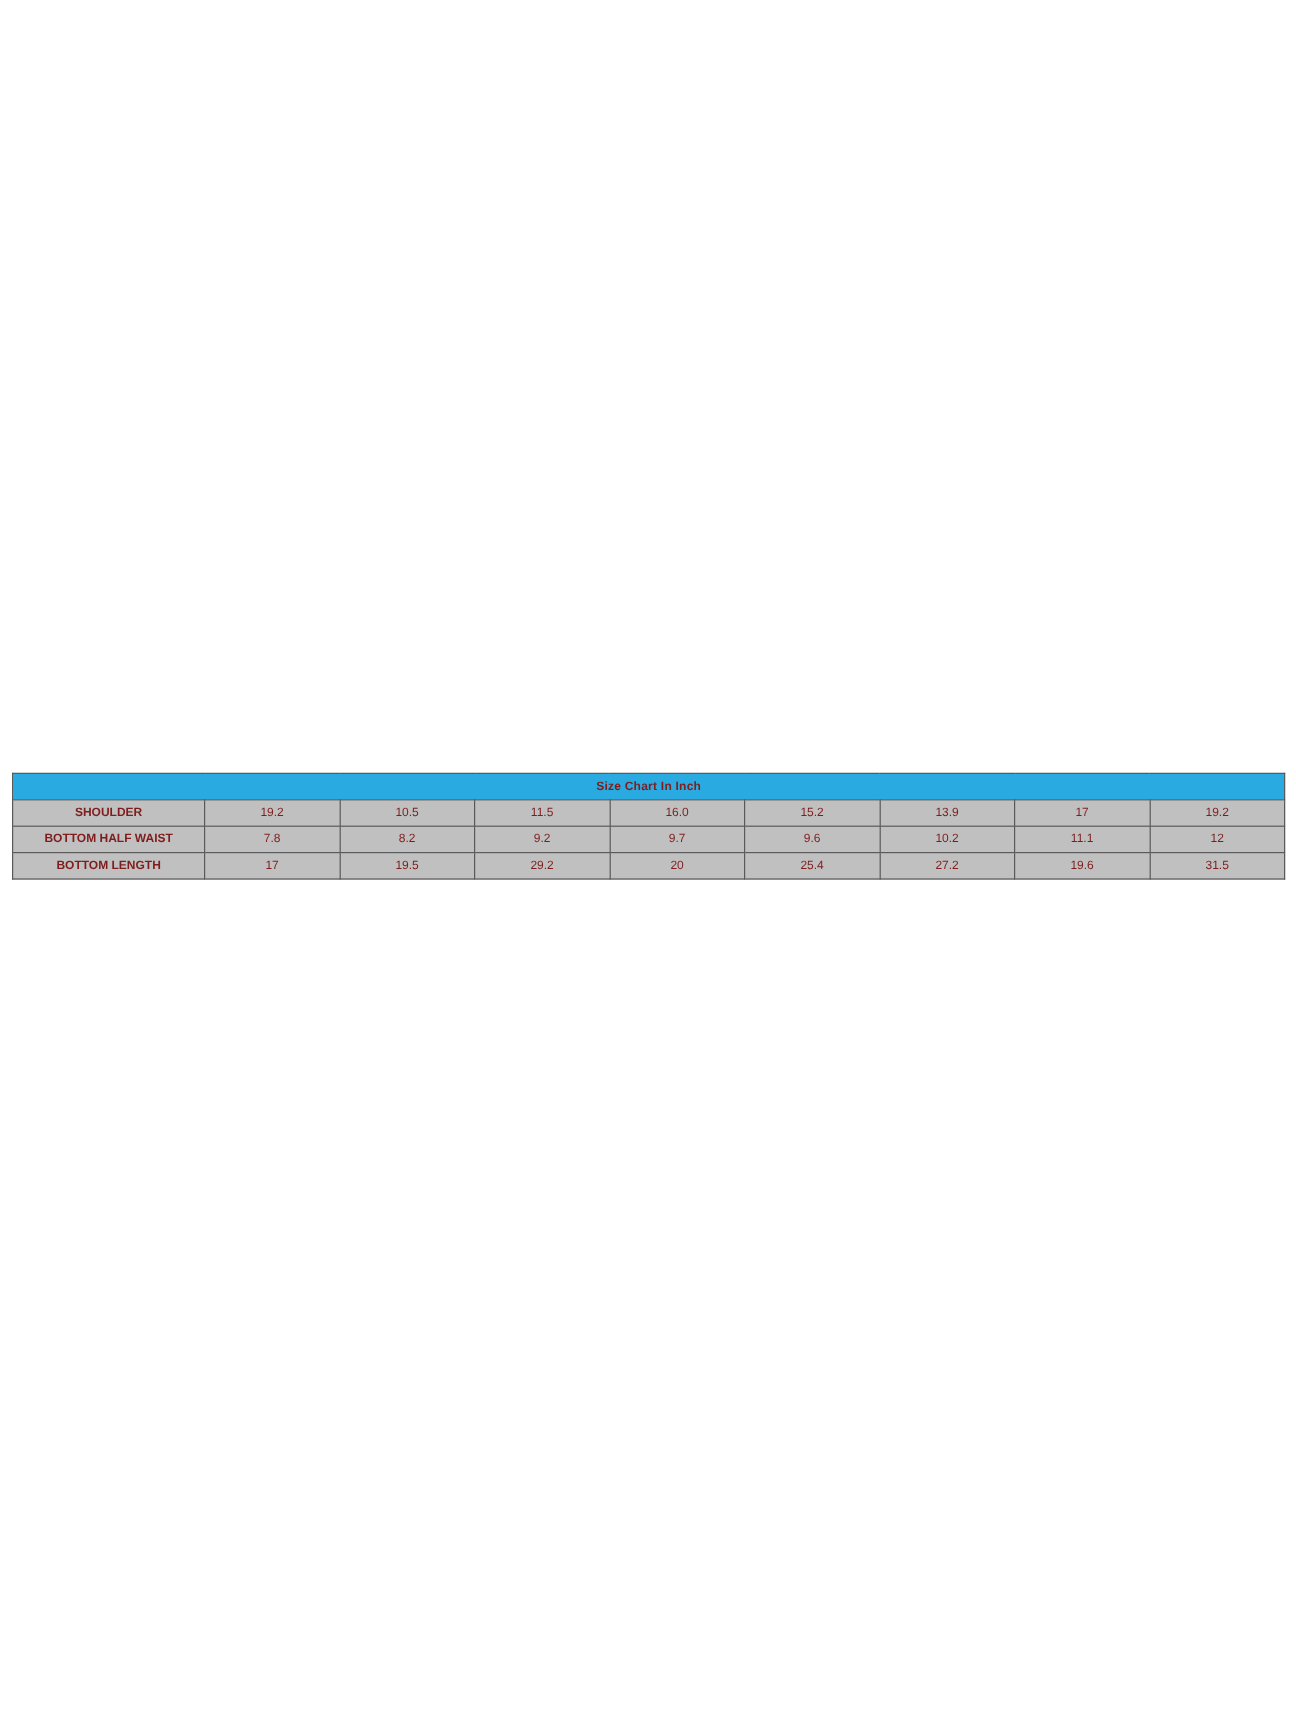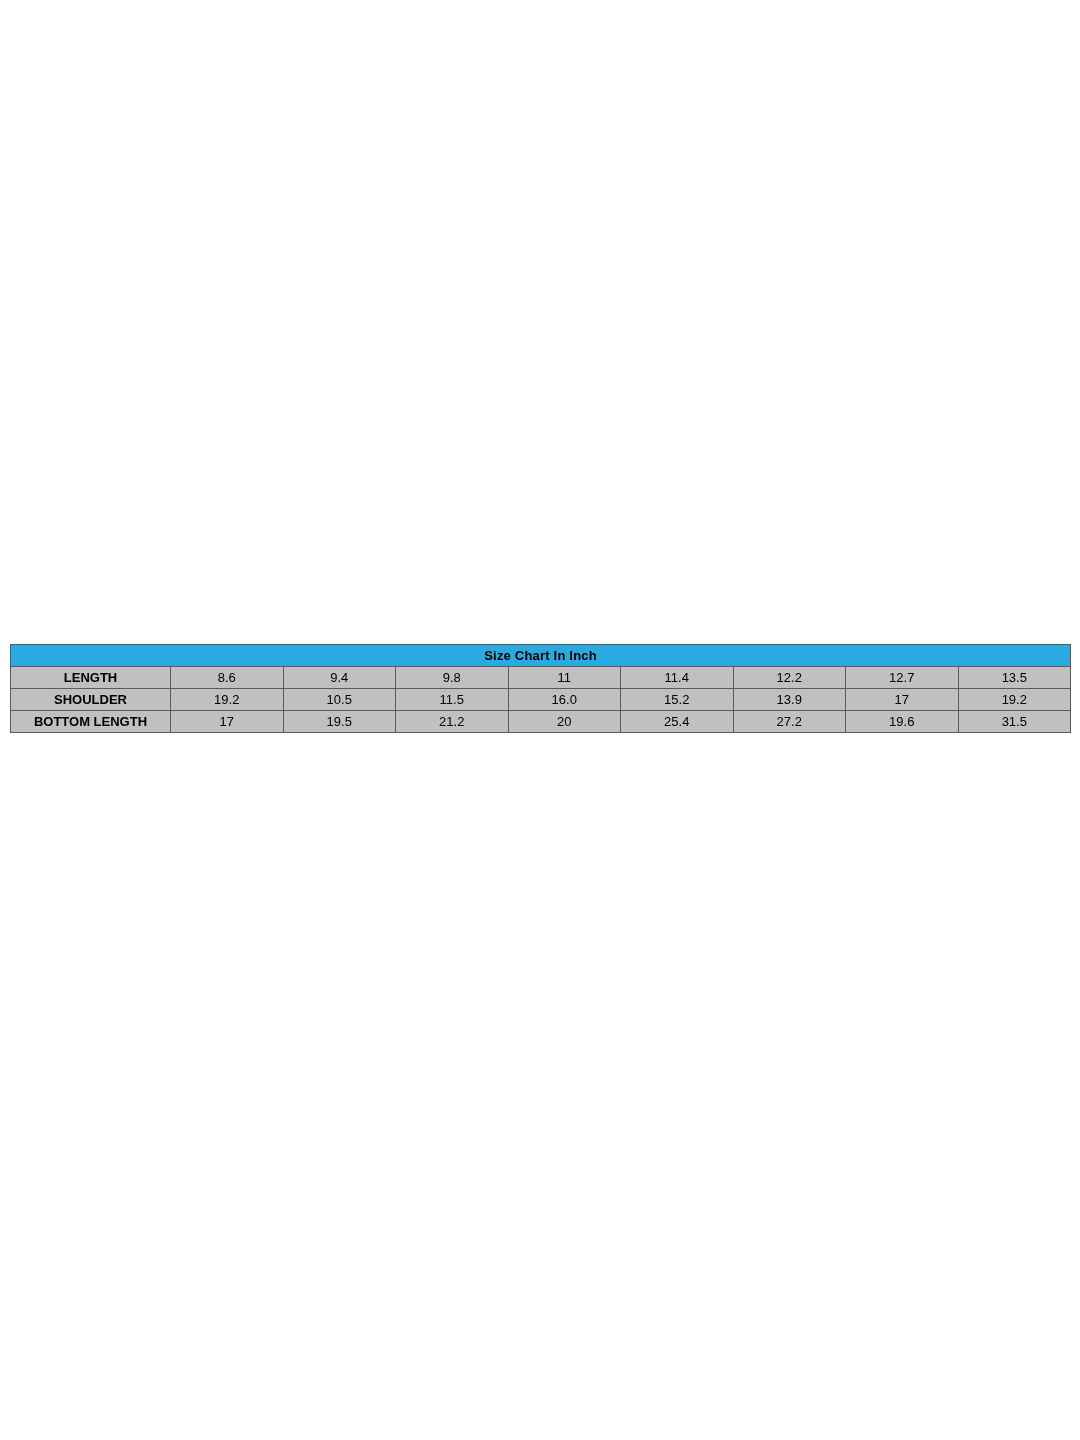--- a/index.html
+++ b/index.html
@@ -22,22 +22,22 @@
   table.size-chart {
     border-collapse: collapse;
     table-layout: fixed;
     width: 1060px;
     background: #c0c0c0;
   }
   table.size-chart td, table.size-chart th {
     border: 1px solid #5a5a5a;
     text-align: center;
     vertical-align: middle;
-    font-size: 13px;
-    color: #000000;
+    font-size: 10px;
+    color: #7f1d1d;
     height: 21px;
     padding: 0 2px;
     white-space: nowrap;
     overflow: hidden;
   }
   .title-cell {
     background: #29abe2;
     color: #000000;
     font-weight: bold;
     font-size: 14px;
@@ -77,46 +77,46 @@
         <col class="data-col">
         <col class="data-col">
     </colgroup>
     <thead>
       <tr>
         <td class="title-cell" colspan="9">Size Chart In Inch</td>
       </tr>
     </thead>
     <tbody>
       <tr>
-        <td class="row-head">LENGTH</td>
-        <td class="data-cell">8.6</td>
-        <td class="data-cell">9.4</td>
-        <td class="data-cell">9.8</td>
-        <td class="data-cell">11</td>
-        <td class="data-cell">11.4</td>
-        <td class="data-cell">12.2</td>
-        <td class="data-cell">12.7</td>
-        <td class="data-cell">13.5</td>
-      </tr>
-      <tr>
         <td class="row-head">SHOULDER</td>
         <td class="data-cell">19.2</td>
         <td class="data-cell">10.5</td>
         <td class="data-cell">11.5</td>
         <td class="data-cell">16.0</td>
         <td class="data-cell">15.2</td>
         <td class="data-cell">13.9</td>
         <td class="data-cell">17</td>
         <td class="data-cell">19.2</td>
       </tr>
       <tr>
+        <td class="row-head">BOTTOM  HALF WAIST</td>
+        <td class="data-cell">7.8</td>
+        <td class="data-cell">8.2</td>
+        <td class="data-cell">9.2</td>
+        <td class="data-cell">9.7</td>
+        <td class="data-cell">9.6</td>
+        <td class="data-cell">10.2</td>
+        <td class="data-cell">11.1</td>
+        <td class="data-cell">12</td>
+      </tr>
+      <tr>
         <td class="row-head">BOTTOM LENGTH</td>
         <td class="data-cell">17</td>
         <td class="data-cell">19.5</td>
-        <td class="data-cell">21.2</td>
+        <td class="data-cell">29.2</td>
         <td class="data-cell">20</td>
         <td class="data-cell">25.4</td>
         <td class="data-cell">27.2</td>
         <td class="data-cell">19.6</td>
         <td class="data-cell">31.5</td>
       </tr>
     </tbody>
   </table>
 </div>
 

